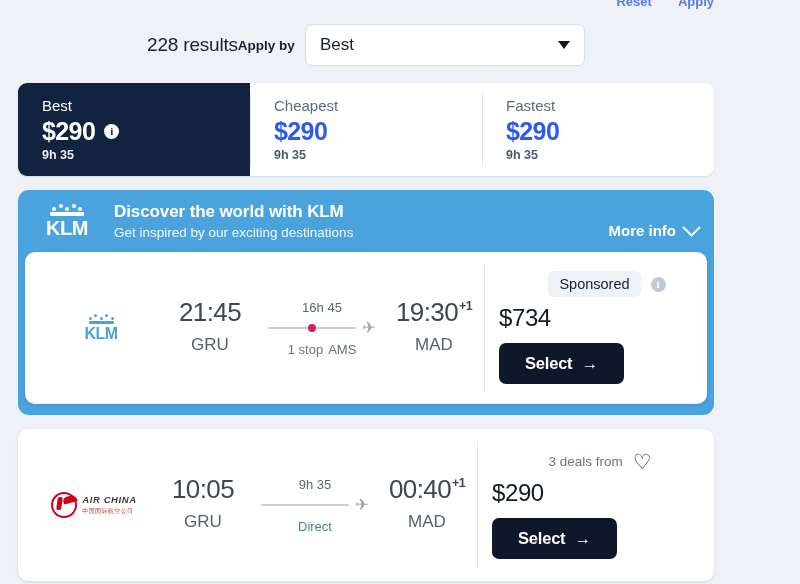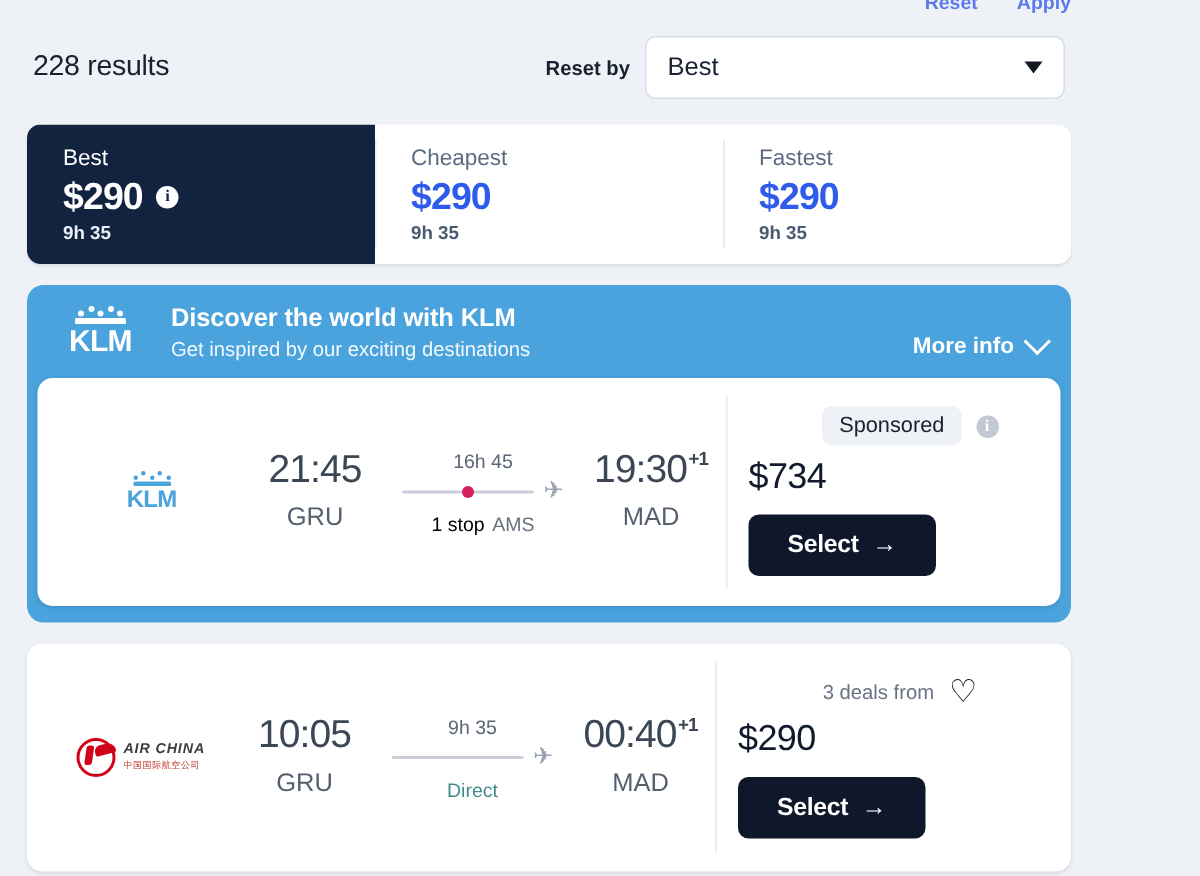--- a/index.html
+++ b/index.html
@@ -32,21 +32,21 @@
     font-size: 13px;
     font-weight: 700;
     color: #4367e8;
     opacity: .85;
   }
 
   
   .results-bar {
     display: flex;
     align-items: center;
-    justify-content: space-between;
+    justify-content: center;
     padding: 24px 22px 0 22px;
   }
   .results-count {
     font-size: 19px;
     color: #18212f;
     letter-spacing: -.2px;
   }
   .sort-wrap {
     display: flex;
     align-items: center;
@@ -392,21 +392,21 @@
     color: #9aa3b1;
     font-size: 16px;
     line-height: 1;
   }
   .stops {
     margin-top: 6px;
     font-size: 13px;
     display: flex;
     gap: 5px;
   }
-  .stops .cnt { color: #000000; }
+  .stops .cnt { color: #737373; }
   .stops .via { color: #66707e; }
   .stops .direct { color: #3f8a8d; }
 
   .card-right {
     width: 244px;
     flex: 0 0 244px;
     display: flex;
     flex-direction: column;
     align-items: flex-start;
     justify-content: center;
@@ -466,21 +466,21 @@
 <div class="page">
 
   <div class="top-cut">
     <span>Reset</span>
     <span>Apply</span>
   </div>
 
   <div class="results-bar">
     <div class="results-count">228 results</div>
     <div class="sort-wrap">
-      <span class="sort-label">Reset by</span>
+      <span class="sort-label">Apply by</span>
       <div class="sort-select">
         <span class="sort-value">Best</span>
         <span class="caret"></span>
       </div>
     </div>
   </div>
 
   <div class="tabs">
 
     <div class="tab active">

